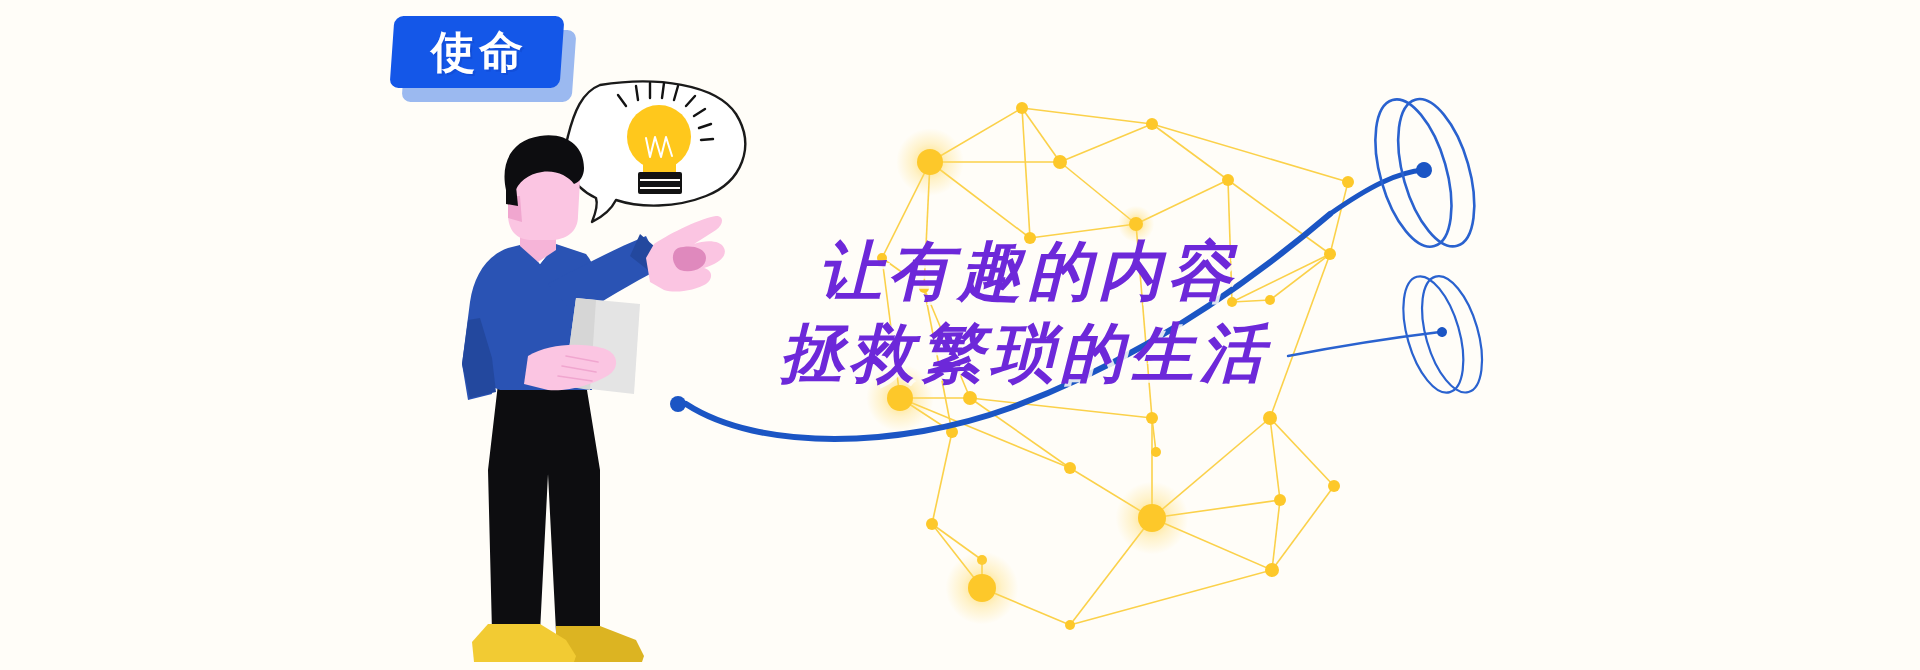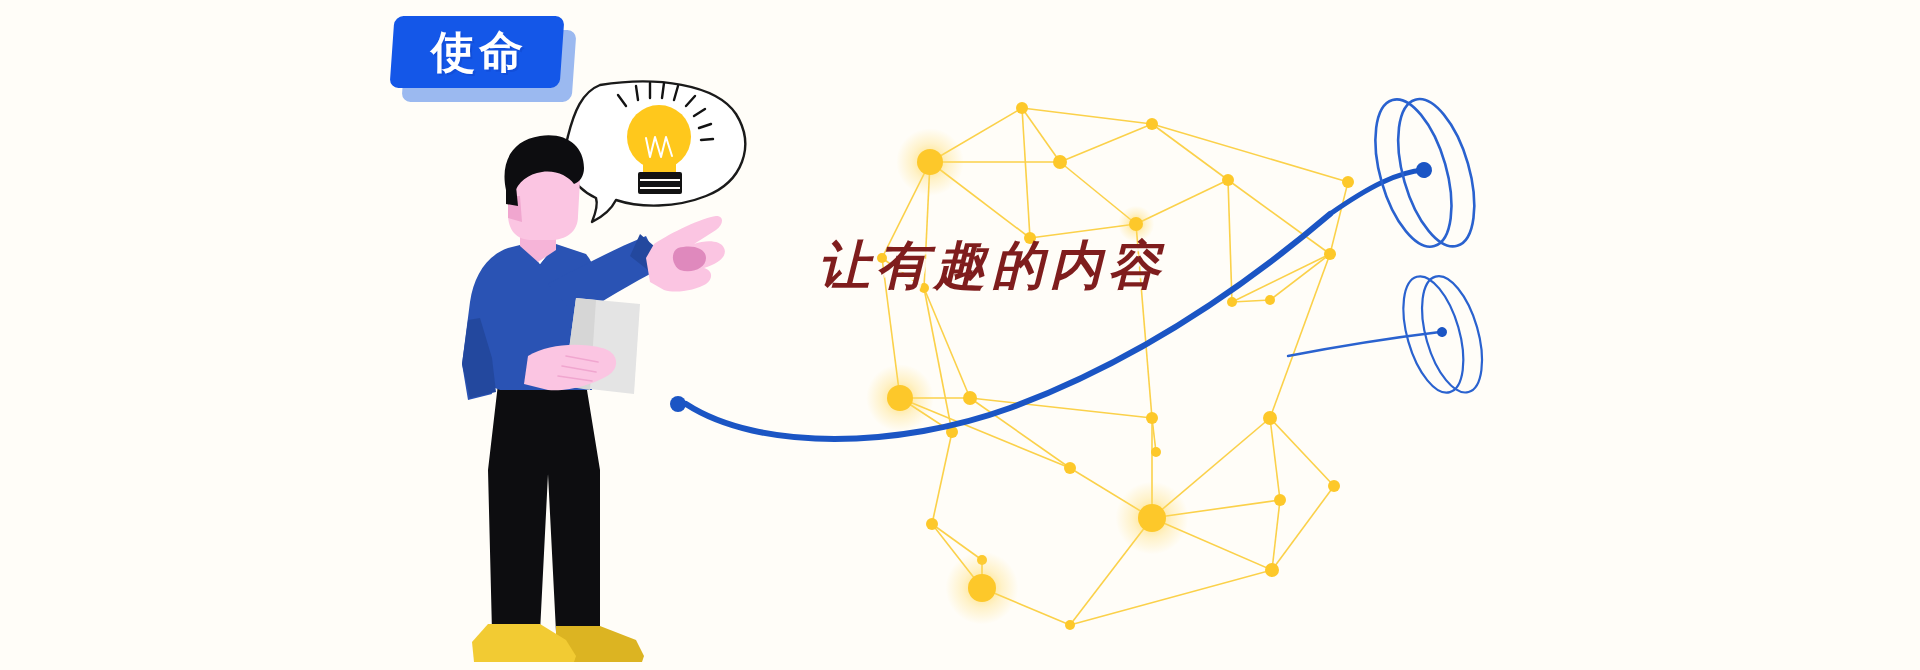--- a/index.html
+++ b/index.html
@@ -79,22 +79,22 @@
   
   #headline {
     position: absolute;
     left: 818px;
     top: 238px;
     z-index: 4;
     line-height: 1.06;
   }
   #headline .line {
     display: block;
-    color: #7f1d1d;
-    font-size: 52px;
+    color: #6d28d9;
+    font-size: 64px;
     font-weight: 700;
     font-style: italic;
     letter-spacing: 6px;
     font-family: "DejaVu Sans", "Liberation Sans", sans-serif;
     white-space: nowrap;
     text-shadow: 3px 3px 0 rgba(255,253,248,.85);
   }
   #headline .line.line-2 {
     margin-top: 14px;
     margin-left: -38px;
@@ -335,20 +335,21 @@
              C 584 176 580 182 574 184
              C 568 176 556 170 542 172
              C 528 174 518 182 514 194
              C 512 200 508 198 506 190 Z" fill="#0d0d10"></path>
     <path d="M 506 186 L 516 186 L 518 206 L 506 204 Z" fill="#0d0d10"></path>
   </svg>
 
   <div id="headline-layer" class="layer" style="pointer-events:none;">
     <div id="headline">
       <span class="line line-1">让有趣的内容</span>
+      <span class="line line-2">拯救繁琐的生活</span>
     </div>
   </div>
 
   <div id="mission-badge">
     <div class="badge-shadow"></div>
     <div class="badge-face">
       <span class="badge-text">使命</span>
     </div>
   </div>
 

